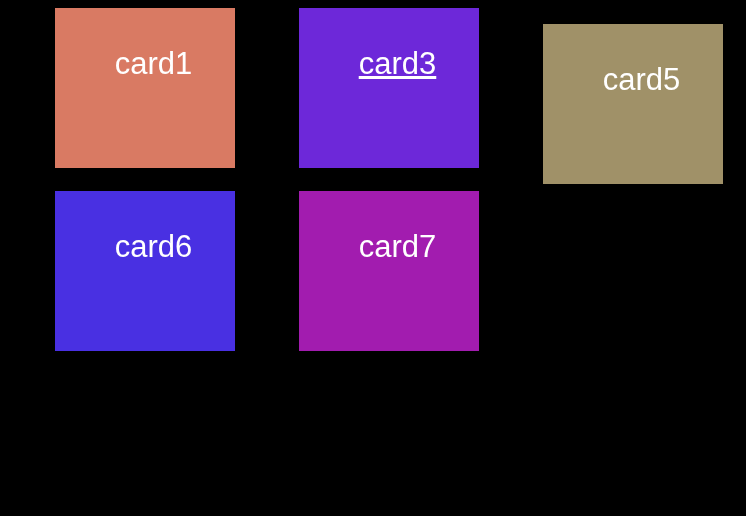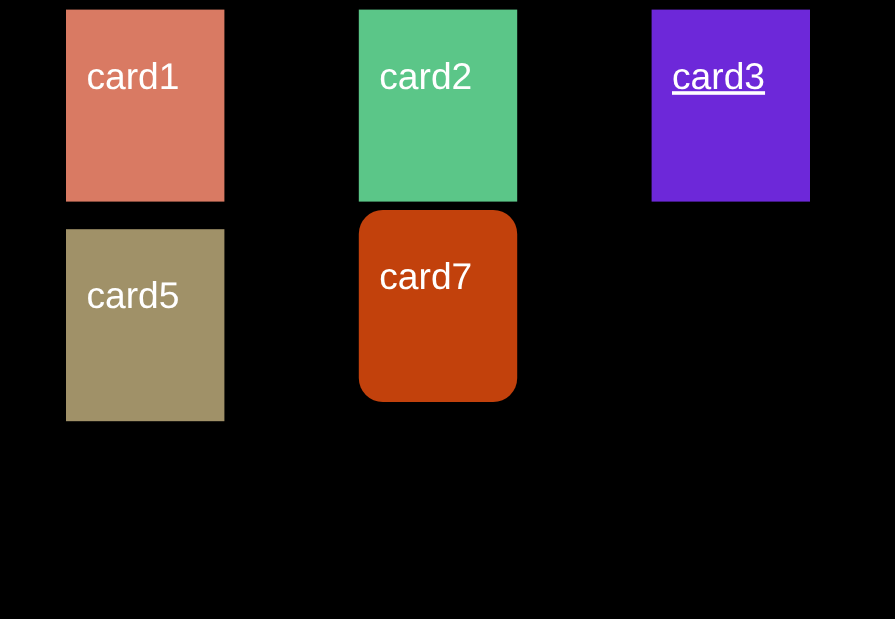--- a/index.html
+++ b/index.html
@@ -20,24 +20,25 @@
   .card-grid {
     position: absolute;
     left: 55px;
     top: 8px;
     display: grid;
     grid-template-columns: repeat(3, 160px);
     column-gap: 84px;
     row-gap: 7px;
   }
   .card {
-    width: 132px;
+    width: 180px;
     height: 160px;
     box-sizing: border-box;
     display: flex;
+    justify-content: center;
     align-items: flex-start;
     padding-top: 40px;
     padding-left: 17px;
   }
   .card-label {
     font-size: 31px;
     line-height: 1;
     font-weight: 400;
     white-space: nowrap;
   }
@@ -46,32 +47,32 @@
 <body>
 
 <div class="canvas" style="background-color: rgb(0, 0, 0);">
 
   <div class="card-grid" style="color: rgb(255, 255, 255);">
 
     <div class="card" style="background-color: rgb(217, 122, 99);">
       <span class="card-label">card1</span>
     </div>
 
-    <div class="card" style="background-color: rgb(91, 198, 136);">
-      <span class="card-label">card2</span>
-    </div>
 
     <div class="card" style="background-color: #6d28d9; text-decoration: underline;">
       <span class="card-label">card3</span>
     </div>
 
 
     <div class="card" style="background-color: rgb(160, 145, 104); margin-top: 16px;">
       <span class="card-label">card5</span>
     </div>
 
+    <div class="card" style="background-color: rgb(73, 48, 226);">
+      <span class="card-label">card6</span>
+    </div>
 
-    <div class="card" style="background-color: #c2410c; border-radius: 20px;">
+    <div class="card" style="background-color: #a21caf;">
       <span class="card-label">card7</span>
     </div>
 
   </div>
 </div>
 
 </body></html>

